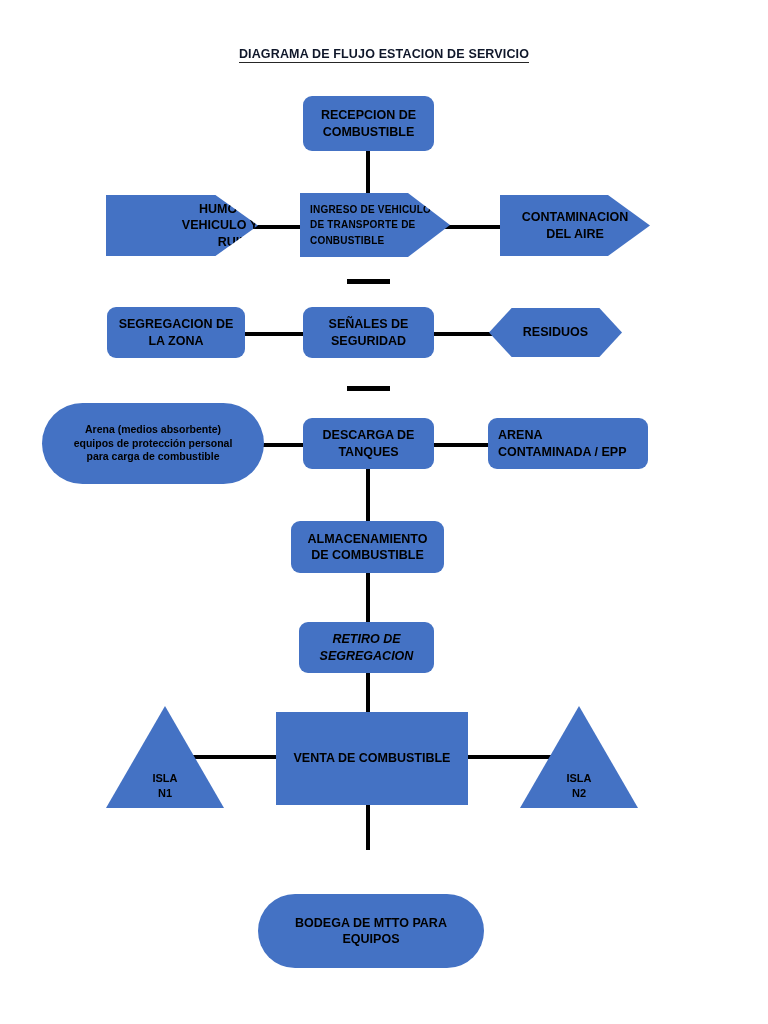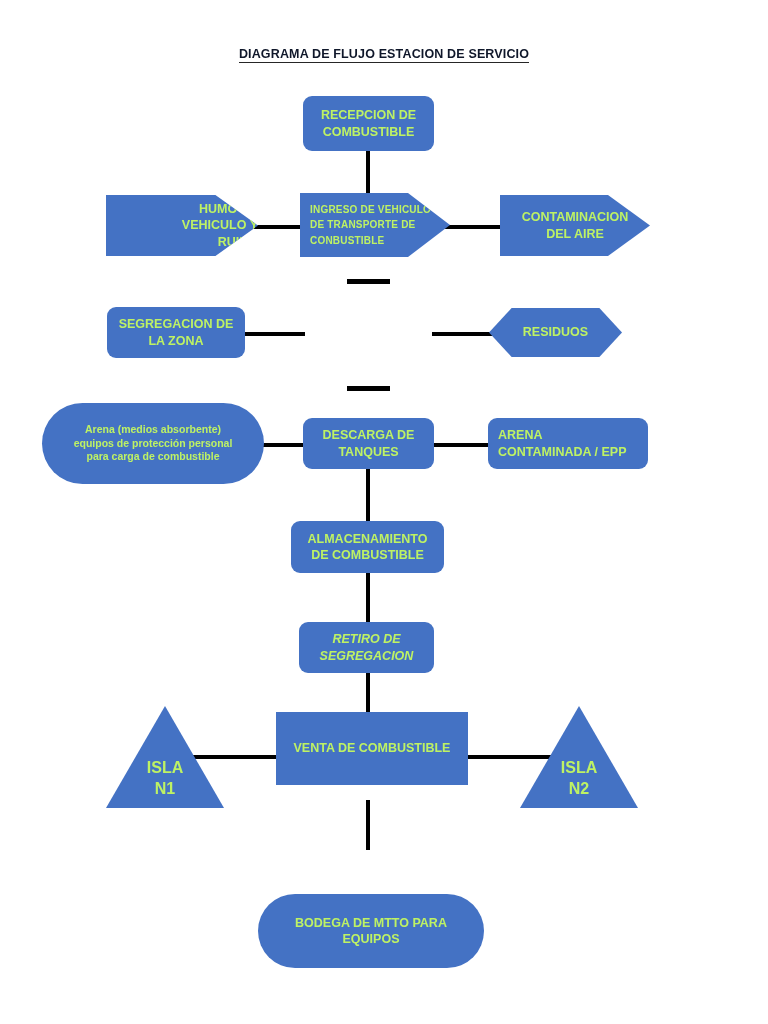--- a/index.html
+++ b/index.html
@@ -38,21 +38,21 @@
   .diagram-title span {
     border-bottom: 1.5px solid #262626;
     padding-bottom: 1px;
   }
 
   
   .node {
     position: absolute;
     box-sizing: border-box;
     background: #4472C4;
-    color: #bef264;
+    color: #000000;
     display: flex;
     align-items: center;
     justify-content: center;
     text-align: center;
     font-weight: bold;
     line-height: 1.3;
     z-index: 3;
   }
   .node .lbl { display: block; width: 100%; white-space: pre-line; }
 
@@ -79,21 +79,21 @@
     border-radius: 0;
   }
 
   .align-left  { justify-content: flex-start; text-align: left; }
   .align-left .lbl { padding-left: 10px; }
 
   
   .t-reg   { font-size: 12.5px; }
   .t-small { font-size: 10px; line-height: 1.55; letter-spacing: 0.2px; }
   .t-mixed { font-size: 10.5px; }
-  .t-tri   { font-size: 16px; }
+  .t-tri   { font-size: 11px; }
 
   
   .conn {
     position: absolute;
     background: #000000;
     z-index: 1;
   }
   .conn-v { width: 4px; }
   .conn-h { height: 4px; }
   .dash   { height: 5px; background: #000000; }
@@ -158,20 +158,24 @@
   <div class="node shape-arrow t-reg" style="left:500px; top:195px; width:150px; height:61px;">
     <span class="lbl">CONTAMINACION
 DEL AIRE</span>
   </div>
 
   <div class="node shape-round t-reg" style="left:107px; top:307px; width:138px; height:51px;">
     <span class="lbl">SEGREGACION DE
 LA ZONA</span>
   </div>
 
+  <div class="node shape-round t-reg" style="left:303px; top:307px; width:131px; height:51px;">
+    <span class="lbl">SEÑALES DE
+SEGURIDAD</span>
+  </div>
 
   <div class="node shape-hexagon t-reg" style="left:489px; top:308px; width:133px; height:49px;">
     <span class="lbl">RESIDUOS</span>
   </div>
 
   <div class="node shape-stadium t-mixed" style="left:42px; top:403px; width:222px; height:81px;">
     <span class="lbl">Arena (medios absorbente)
 equipos de protección personal
 para carga de combustible</span>
   </div>
@@ -194,21 +198,21 @@
   <div class="node shape-round t-reg" style="left:299px; top:622px; width:135px; height:51px;font-style:italic;">
     <span class="lbl">RETIRO DE
 SEGREGACION</span>
   </div>
 
   <div class="node shape-triangle t-tri" style="left:106px; top:706px; width:118px; height:102px; align-items:flex-end;">
     <span class="lbl" style="padding-bottom:8px;">ISLA
 N1</span>
   </div>
 
-  <div class="node shape-square t-reg" style="left:276px; top:712px; width:192px; height:73px;text-align:center;">
+  <div class="node shape-square t-reg" style="left:276px; top:712px; width:192px; height:93px;text-align:center;">
     <span class="lbl">VENTA DE COMBUSTIBLE</span>
   </div>
 
   <div class="node shape-triangle t-tri" style="left:520px; top:706px; width:118px; height:102px; align-items:flex-end;">
     <span class="lbl" style="padding-bottom:8px;">ISLA
 N2</span>
   </div>
 
   <div class="node shape-stadium t-reg" style="left:258px; top:847px; width:226px; height:74px;margin-top:47px;">
     <span class="lbl">BODEGA DE MTTO PARA

